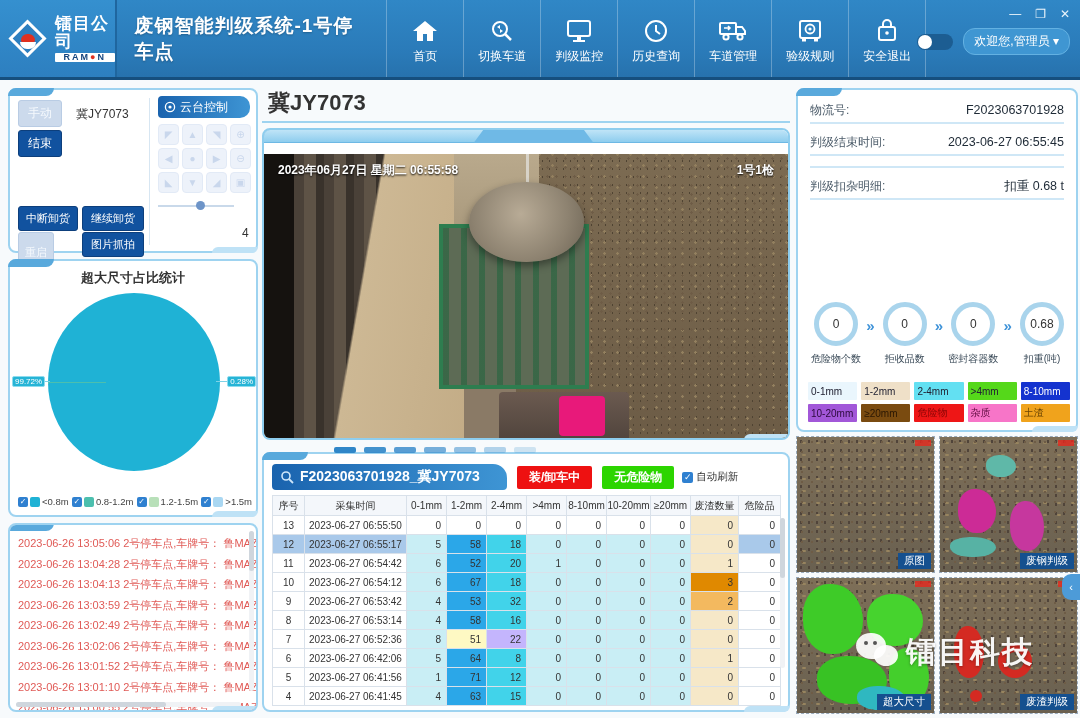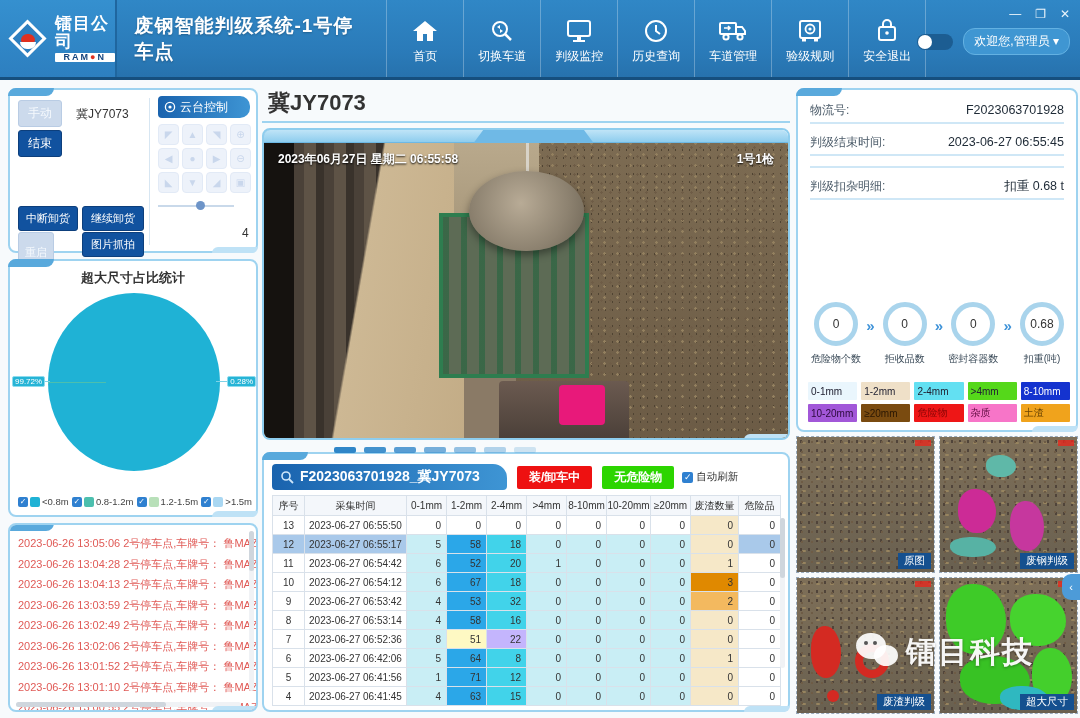--- a/index.html
+++ b/index.html
@@ -73,21 +73,21 @@
   .hscroll { position:absolute; left:6px; bottom:3px; width:225px; height:5px; background:#f0f2f5; border-radius:3px; }
   .hscroll .thumb { width:150px; height:5px; background:#cfd6dd; border-radius:3px; }
 
   
   .center-title { position:absolute; left:268px; top:88px; font-size:22px; font-weight:bold; color:#333; }
   .center-underline { position:absolute; left:262px; top:121px; width:528px; height:2px; background:#9ed3f0; }
 
   #video-panel { left:262px; top:128px; width:528px; height:312px; border:2px solid #8ecdee; overflow:hidden; }
   .video-deco { height:13px; background:linear-gradient(180deg,#bfe4f7,#8ecdee); border-bottom:1px solid #6db8e4; position:relative; }
   .video-deco .notch { position:absolute; left:40%; top:0; width:120px; height:13px; background:#6fb9e6; clip-path:polygon(8% 0,92% 0,100% 100%,0 100%); }
-  .video-scene { position:relative; width:100%; height:386px; background:#8a7a66; overflow:hidden; }
+  .video-scene { position:relative; width:100%; height:386px; background:#8a7a66; overflow:hidden;margin-top:11px; }
   .v-dark { position:absolute; left:0; top:0; width:30px; height:100%; background:#15120f; }
   .v-wall { position:absolute; left:30px; top:0; width:160px; height:100%;
     background:repeating-linear-gradient(90deg,#4a4138 0 10px,#5e5346 10px 22px,#39322b 22px 30px); }
   .v-floor { position:absolute; left:20px; top:0; width:180px; height:100%; background:linear-gradient(100deg,transparent 40%,#cdb894 41%,#c2ab85 100%); }
   .v-scrap { position:absolute; right:0; top:0; width:52%; height:100%;
     background-image:radial-gradient(#6e5c46 18%,transparent 19%),radial-gradient(#93805f 16%,transparent 17%),radial-gradient(#4f4332 20%,transparent 21%),linear-gradient(#7c6b52,#675742);
     background-size:9px 9px,13px 11px,7px 8px,100% 100%; background-position:0 0,4px 6px,2px 3px,0 0; }
   .v-corridor { position:absolute; left:190px; top:0; width:85px; height:55%; background:linear-gradient(180deg,#b9a98c,#8f7f63); }
   .v-truck { position:absolute; left:175px; top:70px; width:150px; height:165px; background:#5d6b55; border:4px solid #2e7d4f;
     background-image:repeating-linear-gradient(90deg,rgba(30,100,60,.55) 0 6px,transparent 6px 18px); }
@@ -638,36 +638,36 @@
       <div class="scrap-tex"></div>
       <div class="blob" style="left:18px;top:52px;width:38px;height:44px;background:#cc2b96;"></div>
       <div class="blob" style="left:70px;top:64px;width:34px;height:50px;background:#c6379e;"></div>
       <div class="blob" style="left:46px;top:18px;width:30px;height:22px;background:#5fb8a8;"></div>
       <div class="blob" style="left:10px;top:100px;width:46px;height:20px;background:#57b2a4;"></div>
       <div class="cam-id"></div>
       <div class="thumb-label">废钢判级</div>
     </div>
     <div class="thumb-card">
       <div class="scrap-tex"></div>
-      <div class="blob" style="left:14px;top:48px;width:30px;height:52px;background:#d42a22;"></div>
-      <div class="blob" style="left:58px;top:66px;width:34px;height:34px;border:8px solid #d42a22;background:transparent;border-radius:50%;"></div>
-      <div class="blob" style="left:30px;top:112px;width:12px;height:12px;background:#d42a22;border-radius:50%;"></div>
-      <div class="cam-id"></div>
-      <div class="thumb-label">废渣判级</div>
-    </div>
-    <div class="thumb-card">
-      <div class="scrap-tex"></div>
       <div class="blob" style="left:6px;top:6px;width:60px;height:70px;background:#3ecb28;"></div>
       <div class="blob" style="left:70px;top:16px;width:56px;height:52px;background:#46d32e;"></div>
       <div class="blob" style="left:20px;top:78px;width:70px;height:48px;background:#38c224;"></div>
       <div class="blob" style="left:92px;top:70px;width:40px;height:56px;background:#44cf2c;"></div>
       <div class="blob" style="left:60px;top:108px;width:48px;height:24px;background:#2fb8c0;"></div>
       <div class="cam-id"></div>
       <div class="thumb-label">超大尺寸</div>
     </div>
+    <div class="thumb-card">
+      <div class="scrap-tex"></div>
+      <div class="blob" style="left:14px;top:48px;width:30px;height:52px;background:#d42a22;"></div>
+      <div class="blob" style="left:58px;top:66px;width:34px;height:34px;border:8px solid #d42a22;background:transparent;border-radius:50%;"></div>
+      <div class="blob" style="left:30px;top:112px;width:12px;height:12px;background:#d42a22;border-radius:50%;"></div>
+      <div class="cam-id"></div>
+      <div class="thumb-label">废渣判级</div>
+    </div>
     <div class="wm">
       <div class="wm-icon">
           <div class="b1"></div>
           <div class="b2"></div>
           <div class="e1"></div>
           <div class="e2"></div>
         </div>
       <div class="wm-text">镭目科技</div>
     </div>
   </div>

